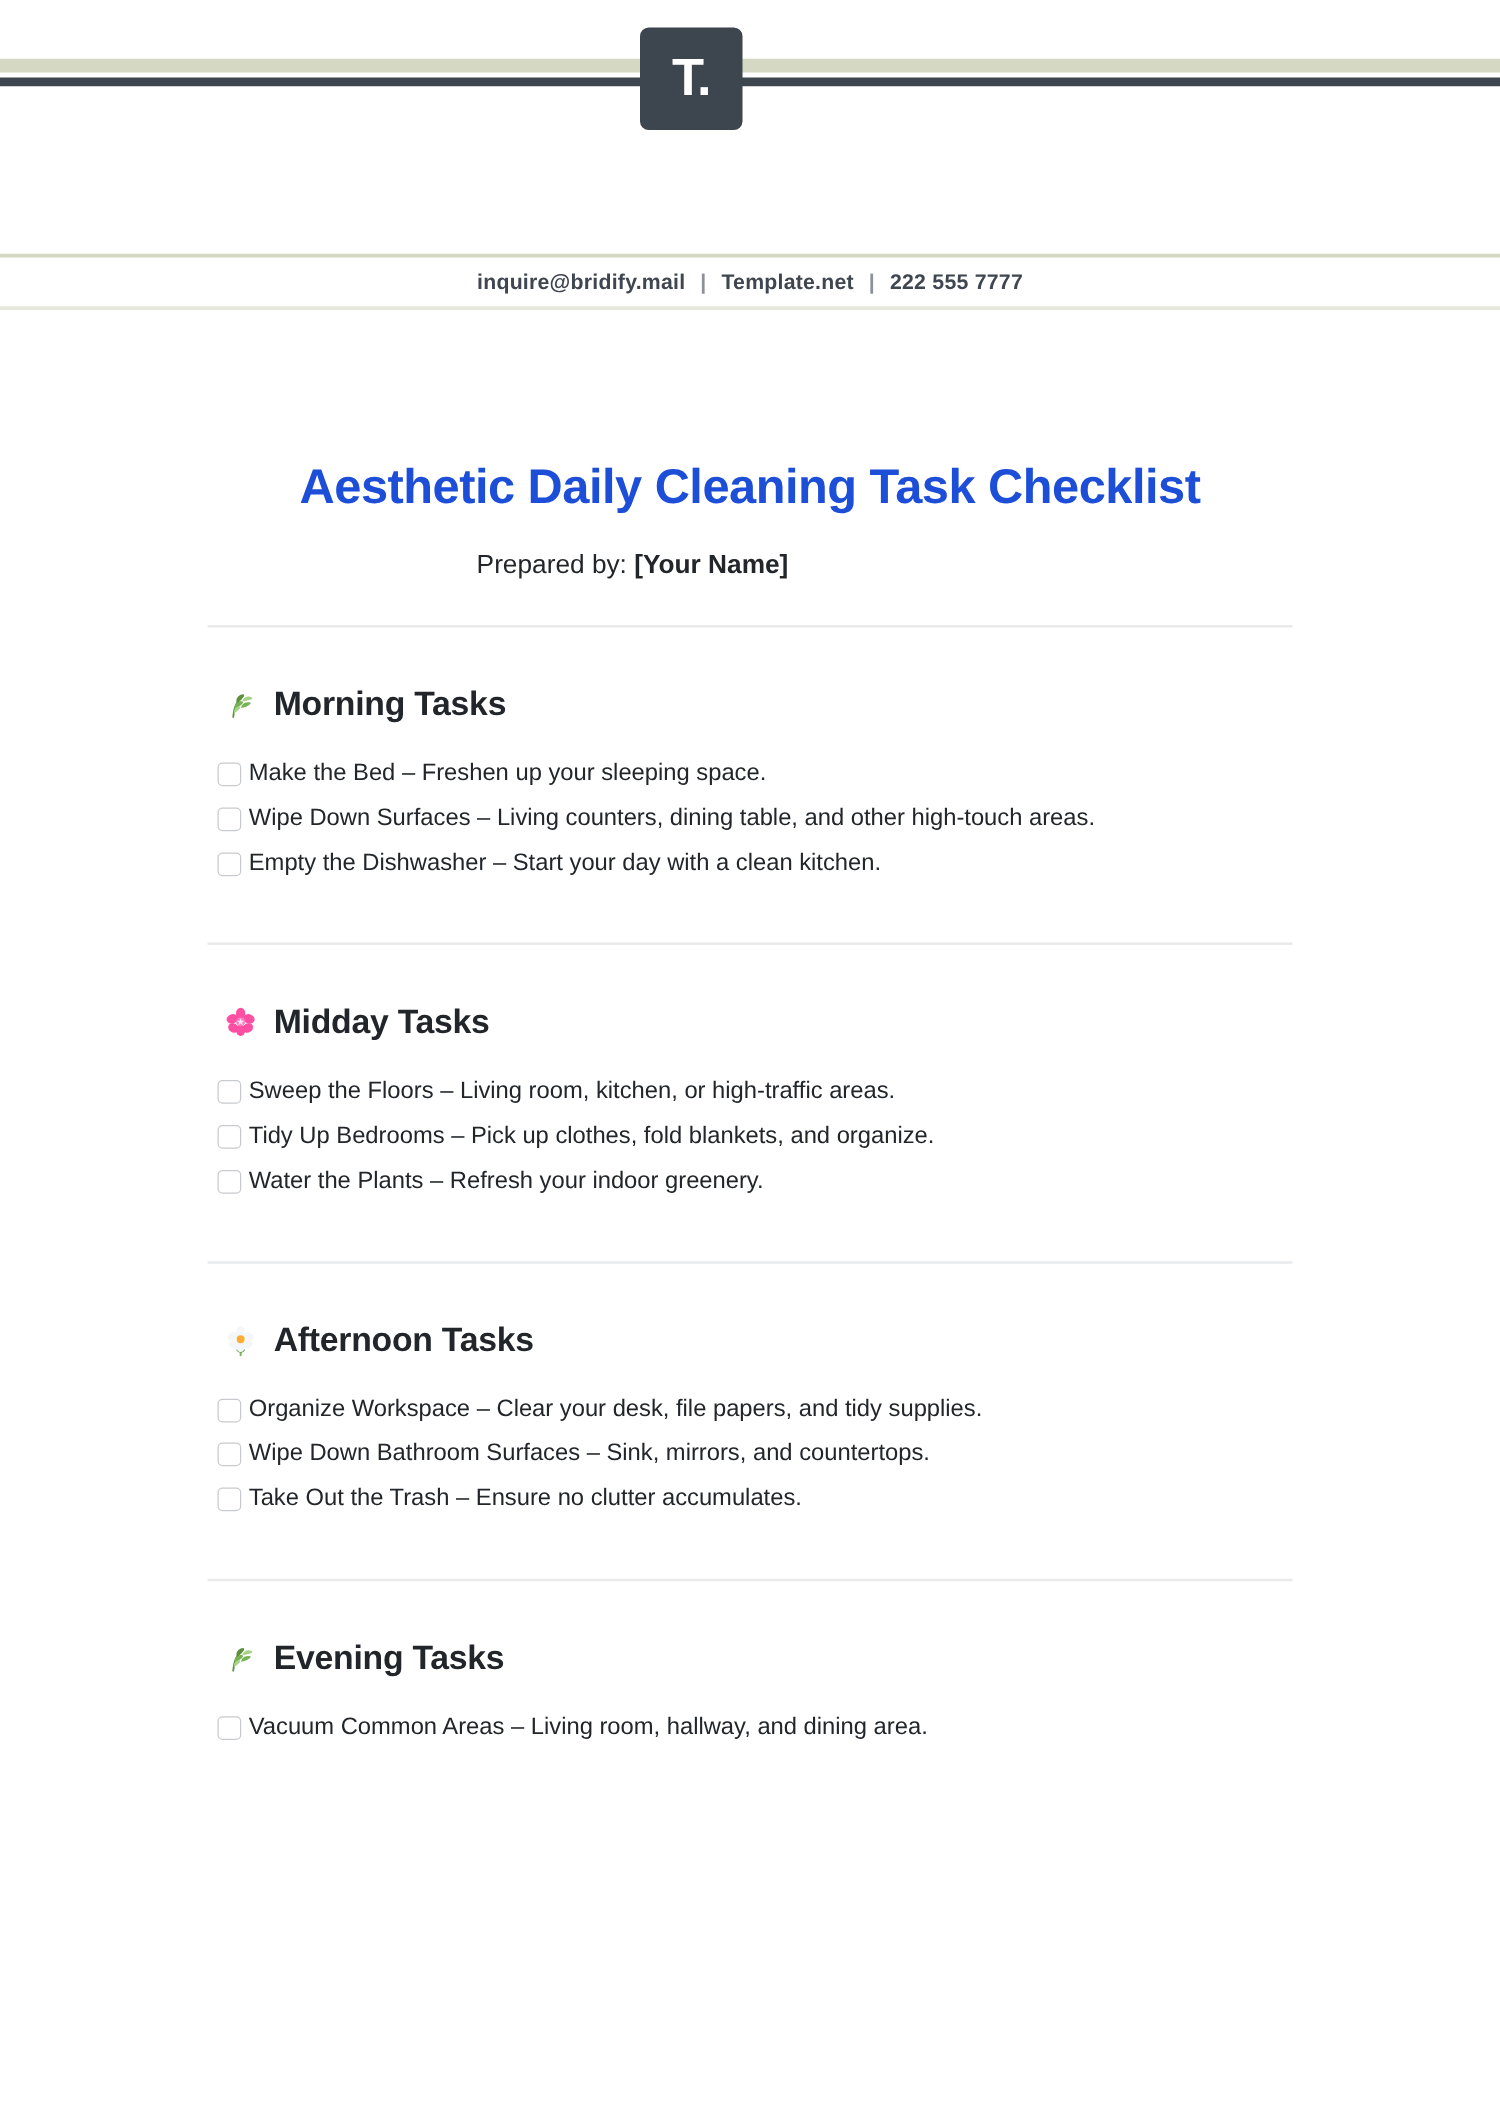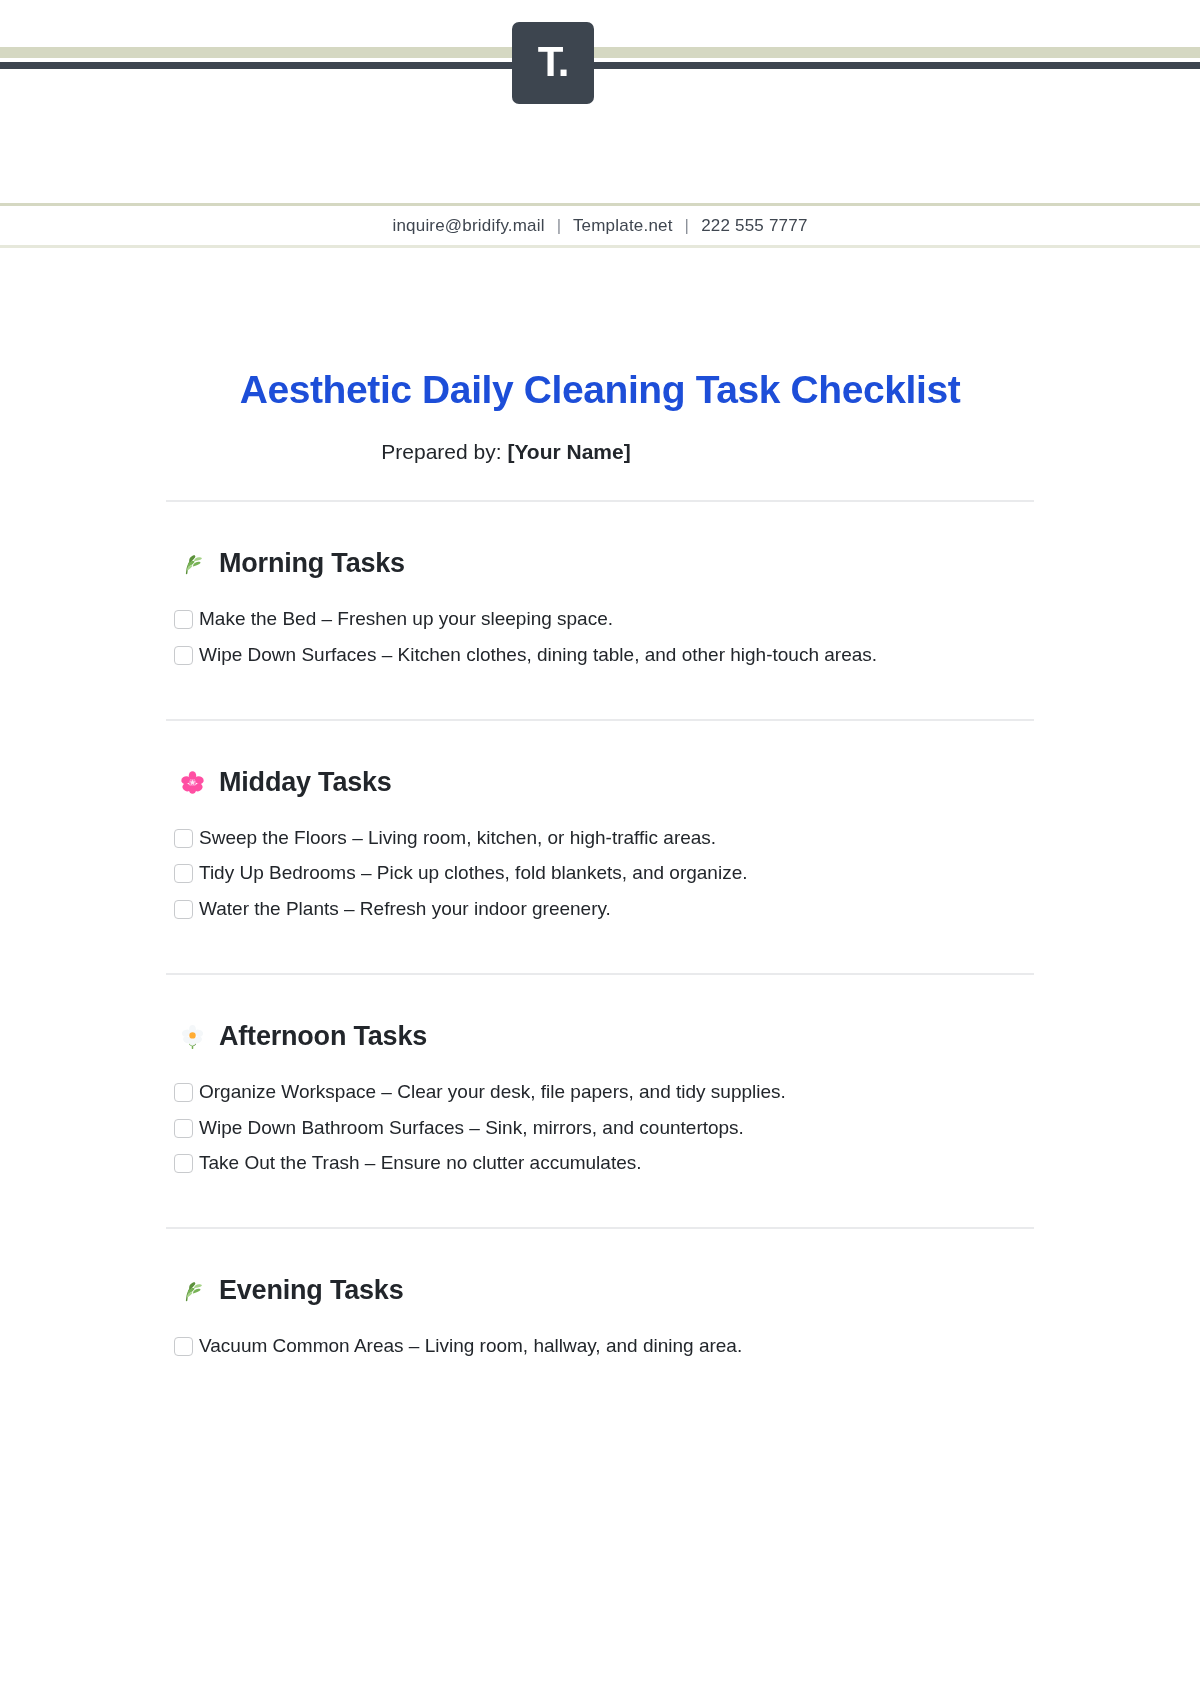--- a/index.html
+++ b/index.html
@@ -77,20 +77,21 @@
     border-bottom: 3px solid #e6e8db;
     display: flex;
     align-items: center;
     justify-content: center;
   }
   .contact-line {
     font-size: 17px;
     color: #3f4650;
     letter-spacing: 0.2px;
     white-space: nowrap;
+    font-weight: bold;
   }
   .contact-sep {
     color: #8b9099;
     padding: 0 7px;
   }
 
   
   .doc-title {
     position: absolute;
     left: 0;
@@ -234,21 +235,25 @@
           </span>
           <span class="section-title">Morning Tasks</span>
         </div>
         <ul class="task-list">
           <li class="task-item">
             <span class="checkbox"></span>
             <span class="task-text">Make the Bed – Freshen up your sleeping space.</span>
           </li>
           <li class="task-item">
             <span class="checkbox"></span>
-            <span class="task-text">Wipe Down Surfaces – Kitchen clothes, dining table, and other high-touch areas.</span>
+            <span class="task-text">Wipe Down Surfaces – Living counters, dining table, and other high-touch areas.</span>
+          </li>
+          <li class="task-item">
+            <span class="checkbox"></span>
+            <span class="task-text">Empty the Dishwasher – Start your day with a clean kitchen.</span>
           </li>
         </ul>
       </div>
       <div class="divider"></div>
       <div class="section">
         <div class="section-head">
           <span class="section-emoji">
             <svg class="emoji" width="25" height="25" viewBox="0 0 36 36" aria-hidden="true">
       <g fill="#FF4FA3">
         <ellipse cx="18" cy="8.4" rx="5.4" ry="6.6"></ellipse>

